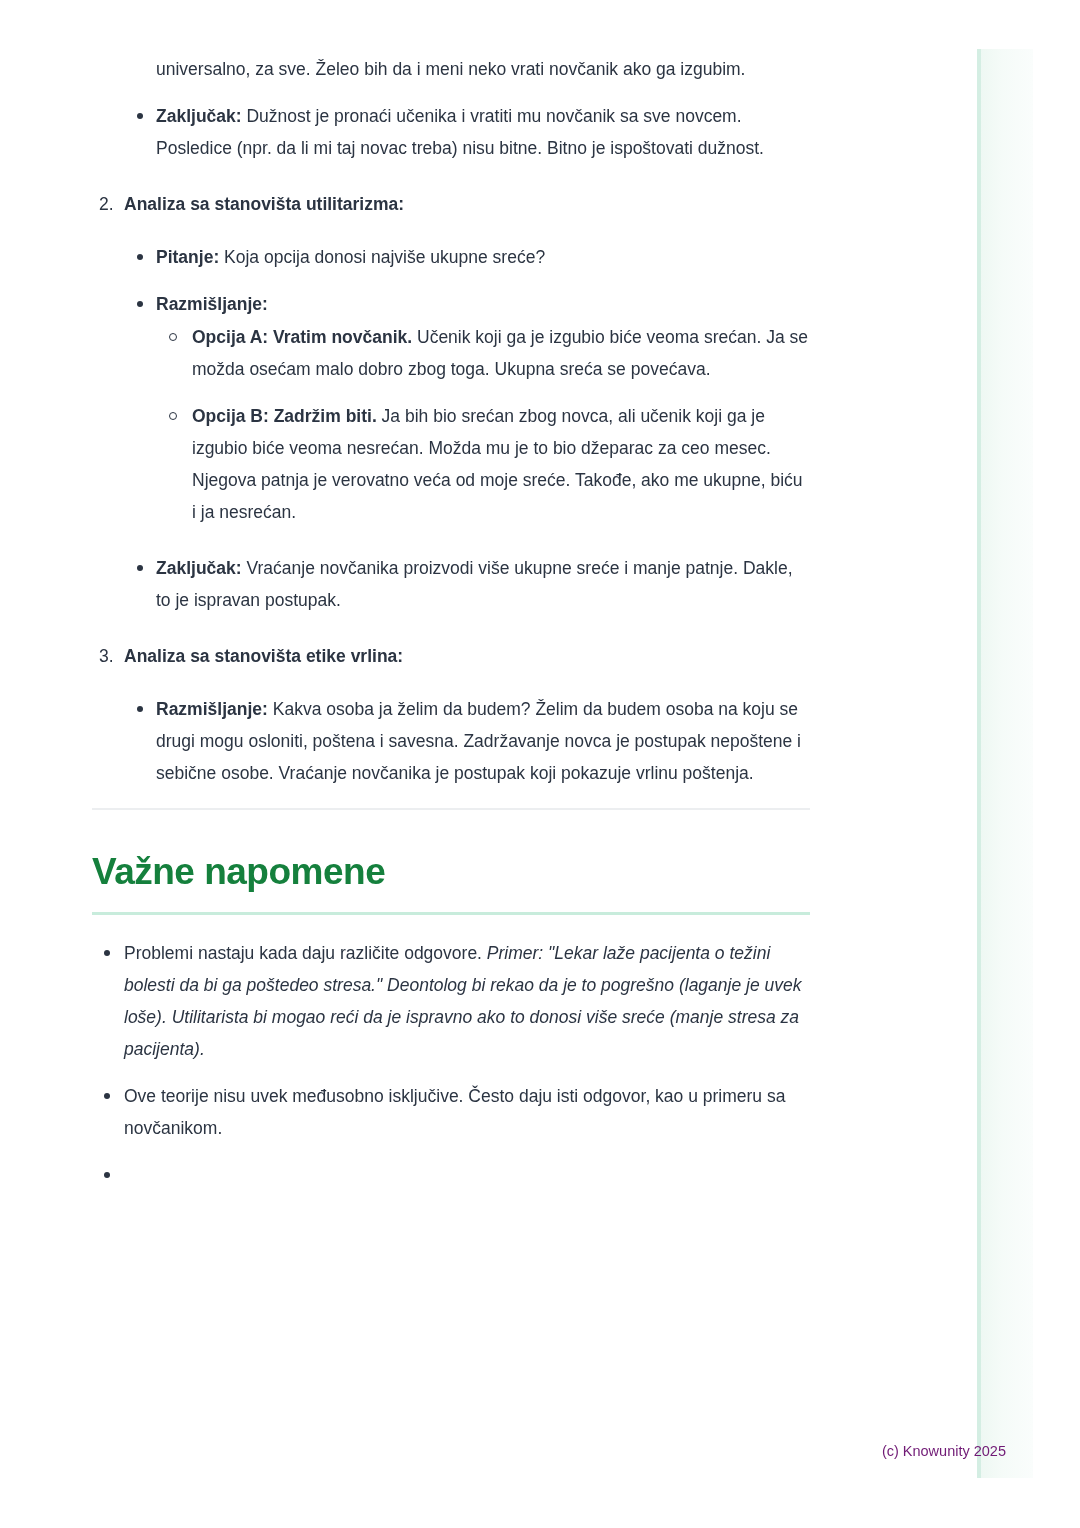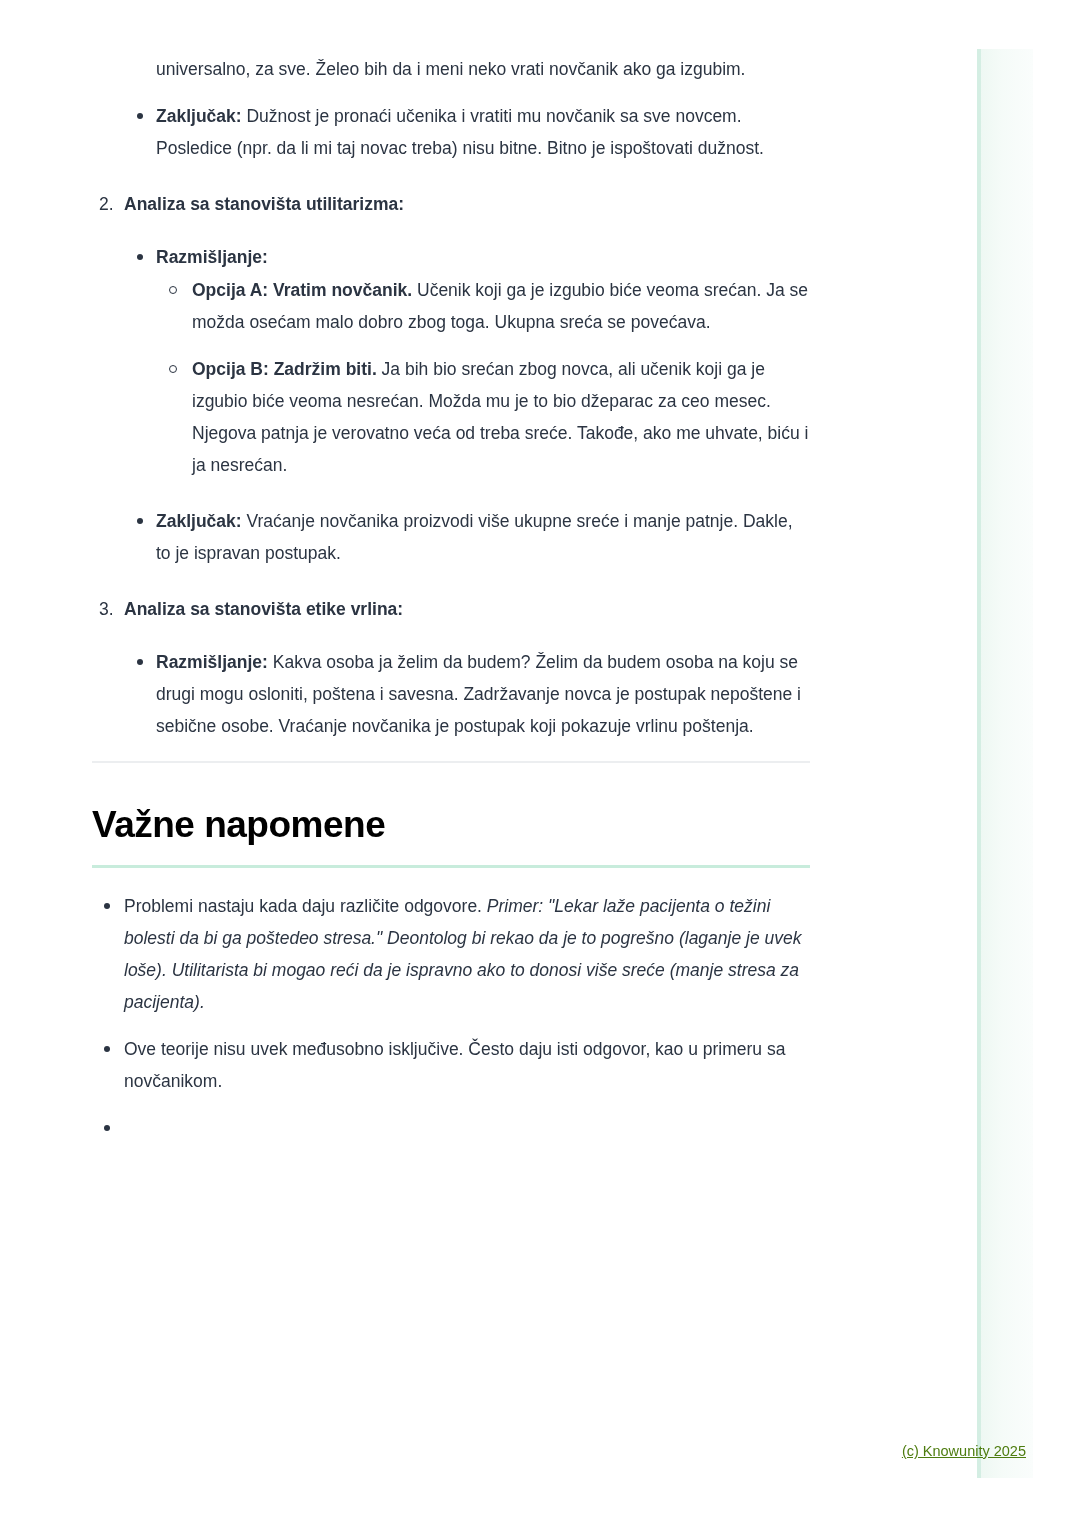--- a/index.html
+++ b/index.html
@@ -40,43 +40,42 @@
   .num { position: absolute; left: 7px; font-weight: 400; }
   .tight { margin-bottom: 1px; }
   .after-nested { margin-top: 24px; }
   .divider {
     border: none; height: 2px; background: #eceef0;
     margin: 19px 0 0 0;
   }
   .notes-heading {
     margin: 38px 0 0 0;
     font-size: 37px; line-height: 48px;
-    font-weight: 700; color: #000000;
+    font-weight: 700; color: #15803d;
     letter-spacing: -0.5px;
   }
   .notes-underline {
     border: none; height: 3px; background: #c8ecdc;
     margin: 16px 0 22px 0;
   }
   .it { font-style: italic; }
   .side-strip {
     position: absolute;
     left: 977px; top: 49px;
     width: 56px; height: 1429px;
     background: linear-gradient(90deg, #eef8f3 0%, #f5fbf8 40%, #fafdfc 100%);
     border-left: 4px solid #d4eee3;
     box-sizing: border-box;
   }
   .copyright {
     position: absolute;
-    top: 1441px; right: 54px;
+    top: 1441px; right: 74px;
     font-size: 14.5px; line-height: 20px;
-    color: #4d7c0f;
+    color: #701a75;
     z-index: 2;
-    text-decoration: underline;
   }
 </style>
 </head>
 <body>
 
 <div class="doc">
 
   <div class="item indent2">
     <span>universalno, za sve. Želeo bih da i meni neko vrati novčanik ako ga izgubim.</span>
   </div>
@@ -84,34 +83,38 @@
   <div class="item indent2 l2">
     <span class="bullet-disc"></span>
     <b>Zaključak:</b><span> Dužnost je pronaći učenika i vratiti mu novčanik sa sve novcem. Posledice (npr. da li mi taj novac treba) nisu bitne. Bitno je ispoštovati dužnost.</span>
   </div>
 
   <div class="num-item">
     <span class="num">2.</span>
     <span>Analiza sa stanovišta utilitarizma:</span>
   </div>
 
+  <div class="item indent2 l2">
+    <span class="bullet-disc"></span>
+    <b>Pitanje:</b><span> Koja opcija donosi najviše ukupne sreće?</span>
+  </div>
 
   <div class="item indent2 l2 tight">
     <span class="bullet-disc"></span>
     <b>Razmišljanje:</b>
   </div>
 
   <div class="item indent3">
     <span class="bullet-circle"></span>
     <b>Opcija A: Vratim novčanik.</b><span> Učenik koji ga je izgubio biće veoma srećan. Ja se možda osećam malo dobro zbog toga. Ukupna sreća se povećava.</span>
   </div>
 
   <div class="item indent3">
     <span class="bullet-circle"></span>
-    <b>Opcija B: Zadržim biti.</b><span> Ja bih bio srećan zbog novca, ali učenik koji ga je izgubio biće veoma nesrećan. Možda mu je to bio džeparac za ceo mesec. Njegova patnja je verovatno veća od treba sreće. Takođe, ako me uhvate, biću i ja nesrećan.</span>
+    <b>Opcija B: Zadržim biti.</b><span> Ja bih bio srećan zbog novca, ali učenik koji ga je izgubio biće veoma nesrećan. Možda mu je to bio džeparac za ceo mesec. Njegova patnja je verovatno veća od moje sreće. Takođe, ako me ukupne, biću i ja nesrećan.</span>
   </div>
 
   <div class="item indent2 l2 after-nested">
     <span class="bullet-disc"></span>
     <b>Zaključak:</b><span> Vraćanje novčanika proizvodi više ukupne sreće i manje patnje. Dakle, to je ispravan postupak.</span>
   </div>
 
   <div class="num-item">
     <span class="num">3.</span>
     <span>Analiza sa stanovišta etike vrlina:</span>

